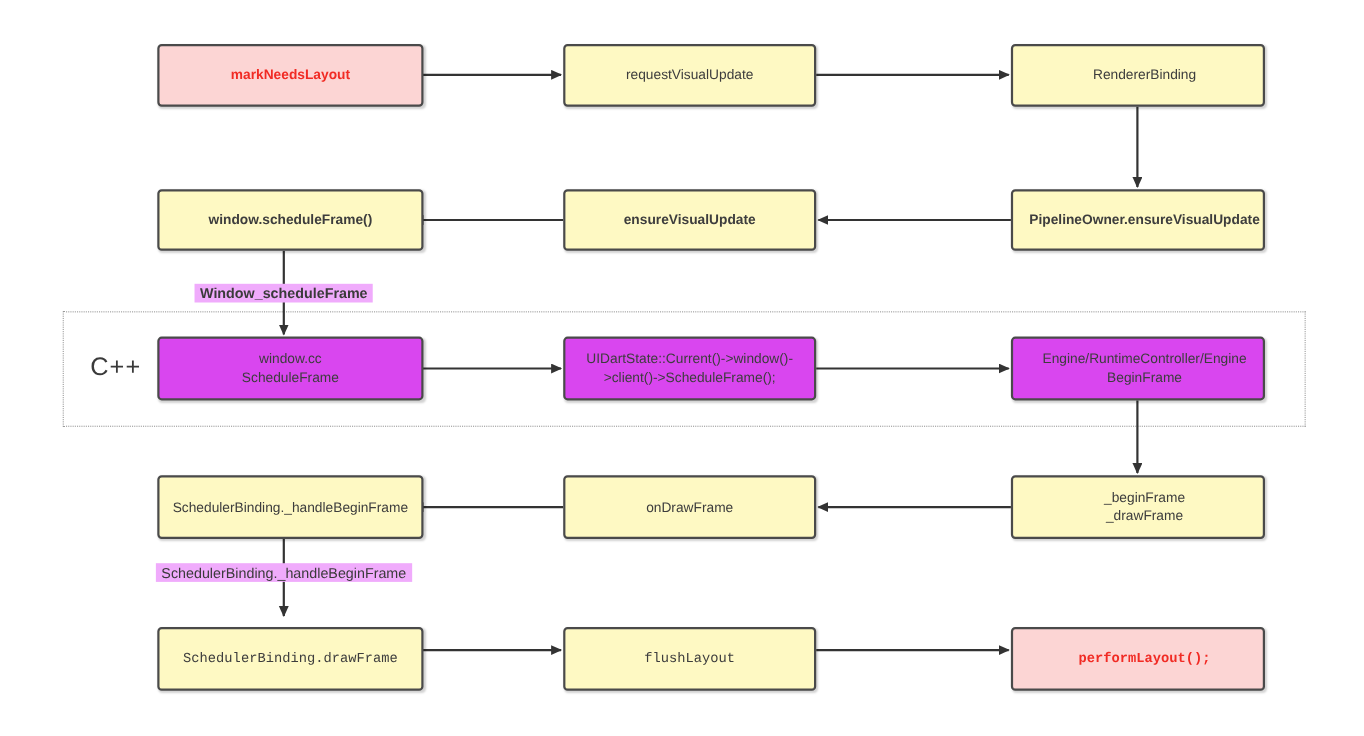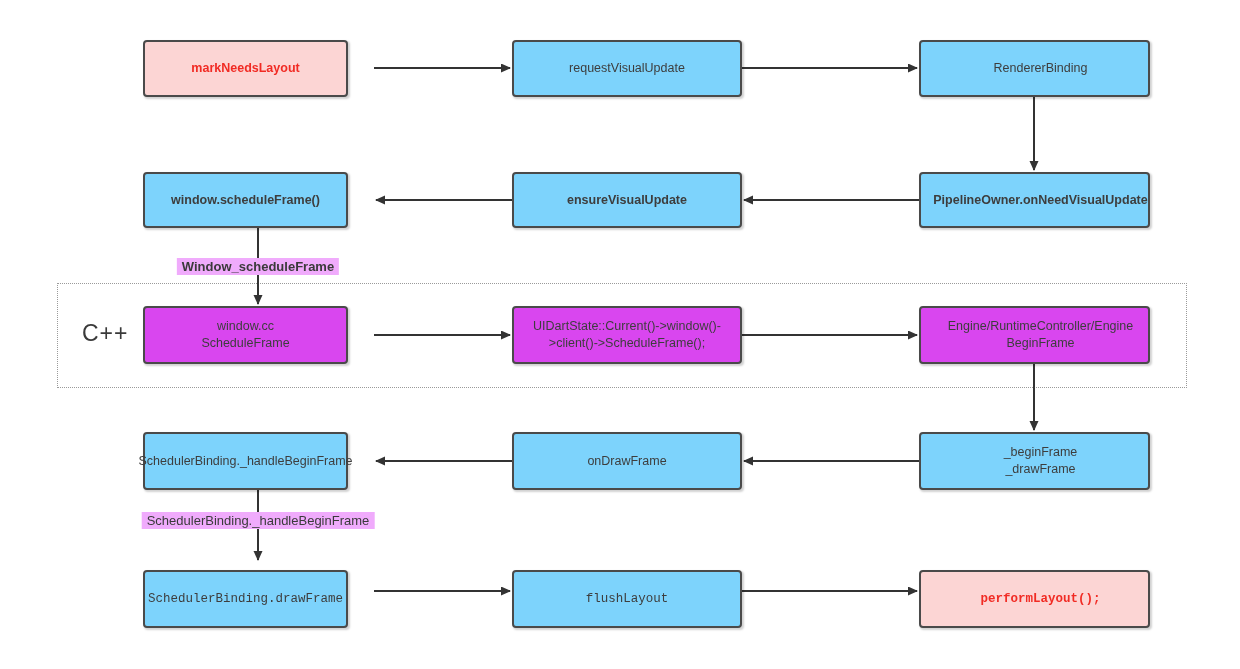--- a/index.html
+++ b/index.html
@@ -24,39 +24,39 @@
     pointer-events: none;
   }
   .node {
     position: absolute;
     z-index: 2;
     display: flex;
     align-items: center;
     justify-content: center;
     text-align: center;
     box-sizing: border-box;
-    background: #7dd3fc;
+    background: #fef9c3;
     border: 2px solid #4a4a4a;
     border-radius: 4px;
     color: #3d3d3d;
     font-size: 12.5px;
     line-height: 1.35;
     white-space: pre-line;
     box-shadow: 1.5px 1.5px 2px rgba(0,0,0,0.18);
   }
   .node.highlight {
     background: #fcd5d4;
     color: #f12b24;
     font-weight: bold;
   }
   .node.gray {
     background: #d946ef;
   }
   
-  .c1 { left: 143px; width: 205px; }
+  .c1 { left: 143px; width: 242px; }
   .c2 { left: 512px; width: 230px; }
   .c3 { left: 919px; width: 231px; padding-left: 12px; }
   
   .r1 { top: 40px;  height: 57px; }
   .r2 { top: 172px; height: 56px; font-weight: bold; }
   .r3 { top: 306px; height: 58px; }
   .r4 { top: 432px; height: 58px; }
   .r5 { top: 570px; height: 58px; font-family: Liberation Mono, monospace; }
 
   .cpp-region {
@@ -121,21 +121,21 @@
     <line x1="374" y1="591" x2="510" y2="591" stroke="#333333" stroke-width="2" marker-end="url(#ah)"></line>
     <line x1="742" y1="591" x2="917" y2="591" stroke="#333333" stroke-width="2" marker-end="url(#ah)"></line>
   </svg>
 
   <div class="node highlight c1 r1">markNeedsLayout</div>
   <div class="node c2 r1">requestVisualUpdate</div>
   <div class="node c3 r1">RendererBinding</div>
 
   <div class="node c1 r2">window.scheduleFrame()</div>
   <div class="node c2 r2">ensureVisualUpdate</div>
-  <div class="node c3 r2">PipelineOwner.onNeedVisualUpdate</div>
+  <div class="node c3 r2">PipelineOwner.ensureVisualUpdate</div>
 
   <div class="edge-label bold lbl1">Window_scheduleFrame</div>
 
   <div class="node gray c1 r3">window.cc
 ScheduleFrame</div>
   <div class="node gray c2 r3">UIDartState::Current()-&gt;window()-
 &gt;client()-&gt;ScheduleFrame();</div>
   <div class="node gray c3 r3">Engine/RuntimeController/Engine
 BeginFrame</div>
 

